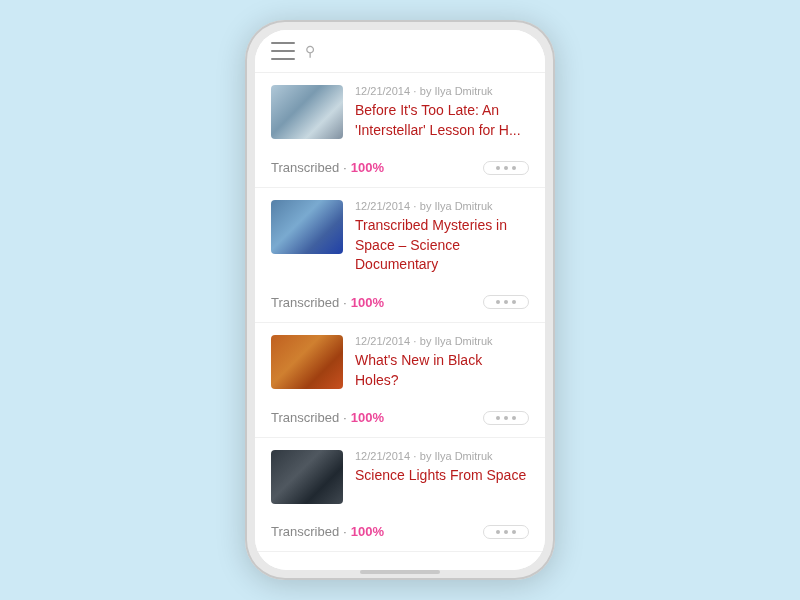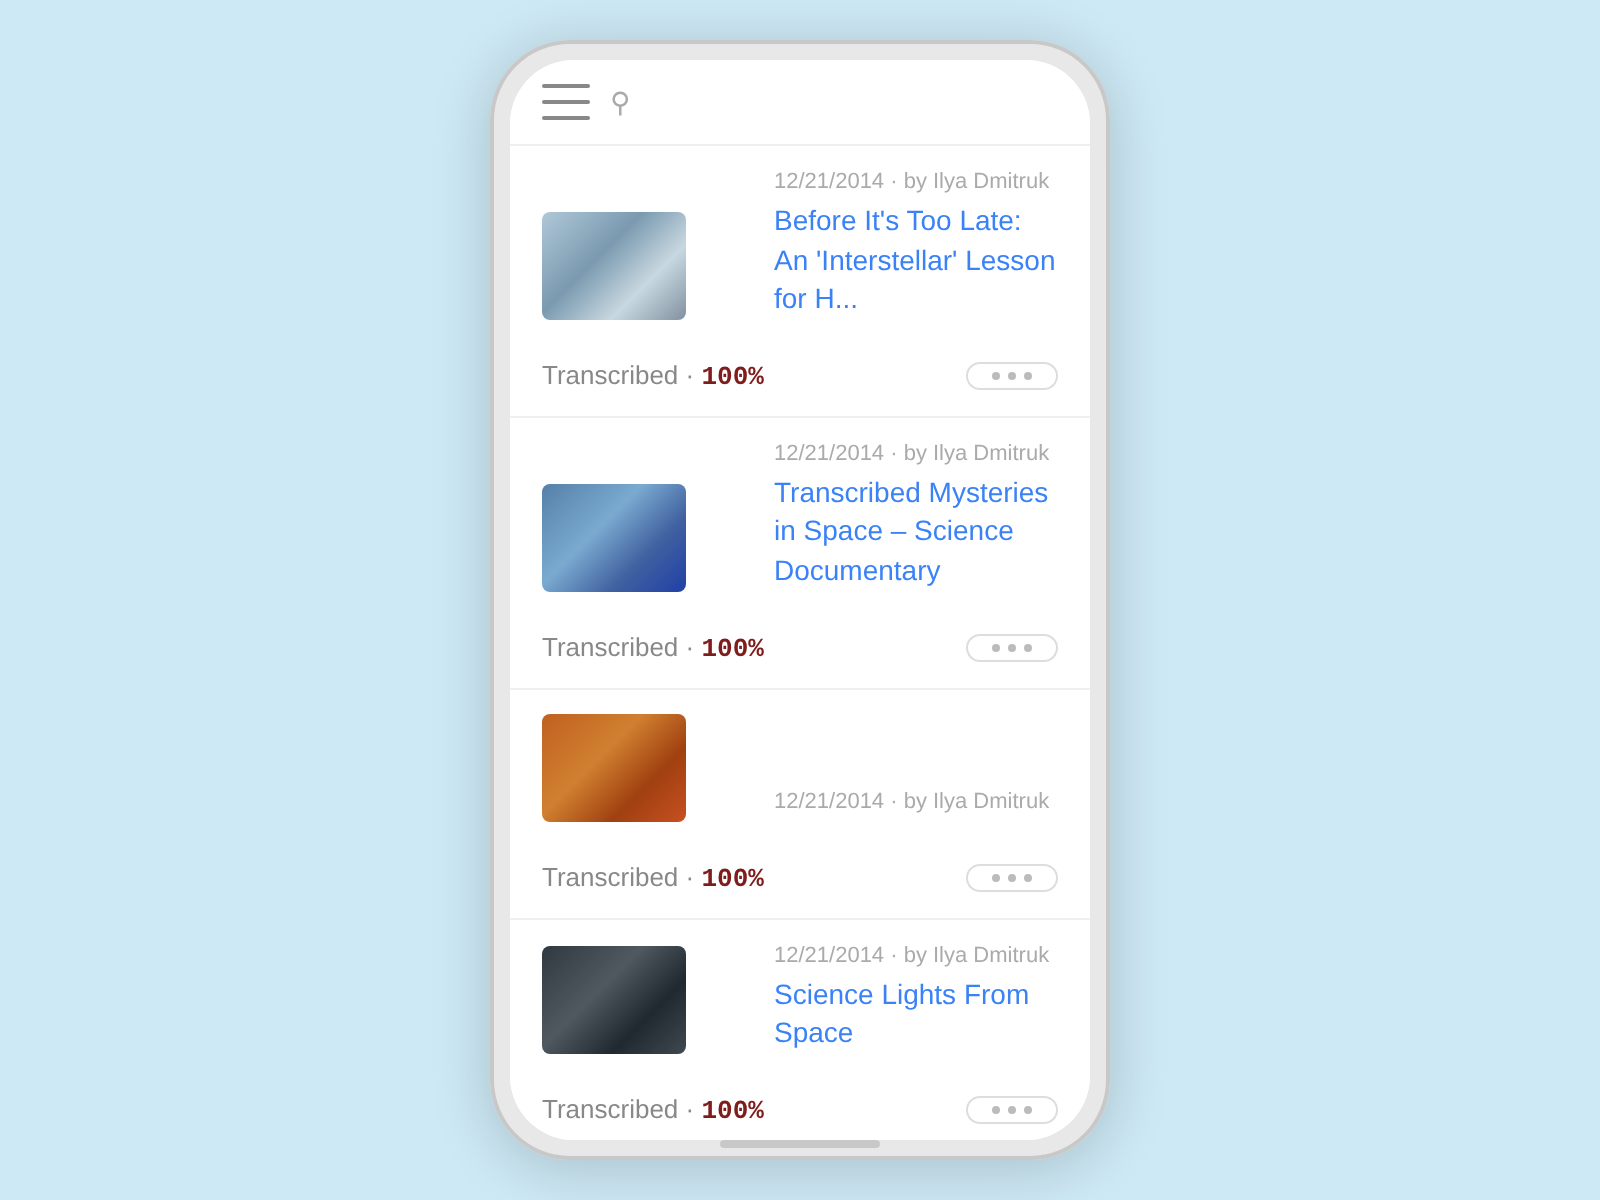--- a/index.html
+++ b/index.html
@@ -96,23 +96,22 @@
     }
 
     
     .card {
       border-bottom: 1px solid #f0f0f0;
       padding: 12px 16px 0 16px;
     }
 
     .card-top {
       display: flex;
-      align-items: flex-end;
+      align-items: flex-start;
       margin-bottom: 10px;
-      gap: 32px;
     }
 
     .thumbnail {
       width: 72px;
       height: 54px;
       border-radius: 4px;
       object-fit: cover;
       flex-shrink: 0;
       overflow: hidden;
       margin-right: 12px;
@@ -137,41 +136,40 @@
     }
 
     .card-date-author {
       font-size: 11px;
       color: #aaa;
       margin-bottom: 4px;
     }
 
     .card-title {
       font-size: 14px;
-      color: #3b82f6;
+      color: #b91c1c;
       line-height: 1.4;
       font-weight: 400;
     }
 
     .card-bottom {
       display: flex;
       align-items: center;
       justify-content: space-between;
       padding: 10px 0 12px 0;
     }
 
     .transcribed-label {
       font-size: 13px;
       color: #888;
     }
 
     .transcribed-pct {
-      color: #7f1d1d;
+      color: #ec4899;
       font-weight: 600;
-      font-family: Liberation Mono, monospace;
     }
 
     .dots-btn {
       border: 1px solid #ddd;
       border-radius: 16px;
       padding: 4px 12px;
       background: #fff;
       cursor: pointer;
       display: flex;
       align-items: center;
@@ -256,20 +254,21 @@
           <span class="dot"></span>
           <span class="dot"></span>
         </button>
       </div>
     </div>
         <div class="card">
       <div class="card-top">
         <div class="thumbnail thumb-3"></div>
         <div class="card-meta">
           <div class="card-date-author">12/21/2014 · by Ilya Dmitruk</div>
+          <div class="card-title">What's New in Black Holes?</div>
         </div>
       </div>
       <div class="card-bottom">
         <div class="transcribed-label">
           Transcribed <span>·</span> <span class="transcribed-pct">100%</span>
         </div>
         <button class="dots-btn">
           <span class="dot"></span>
           <span class="dot"></span>
           <span class="dot"></span>

